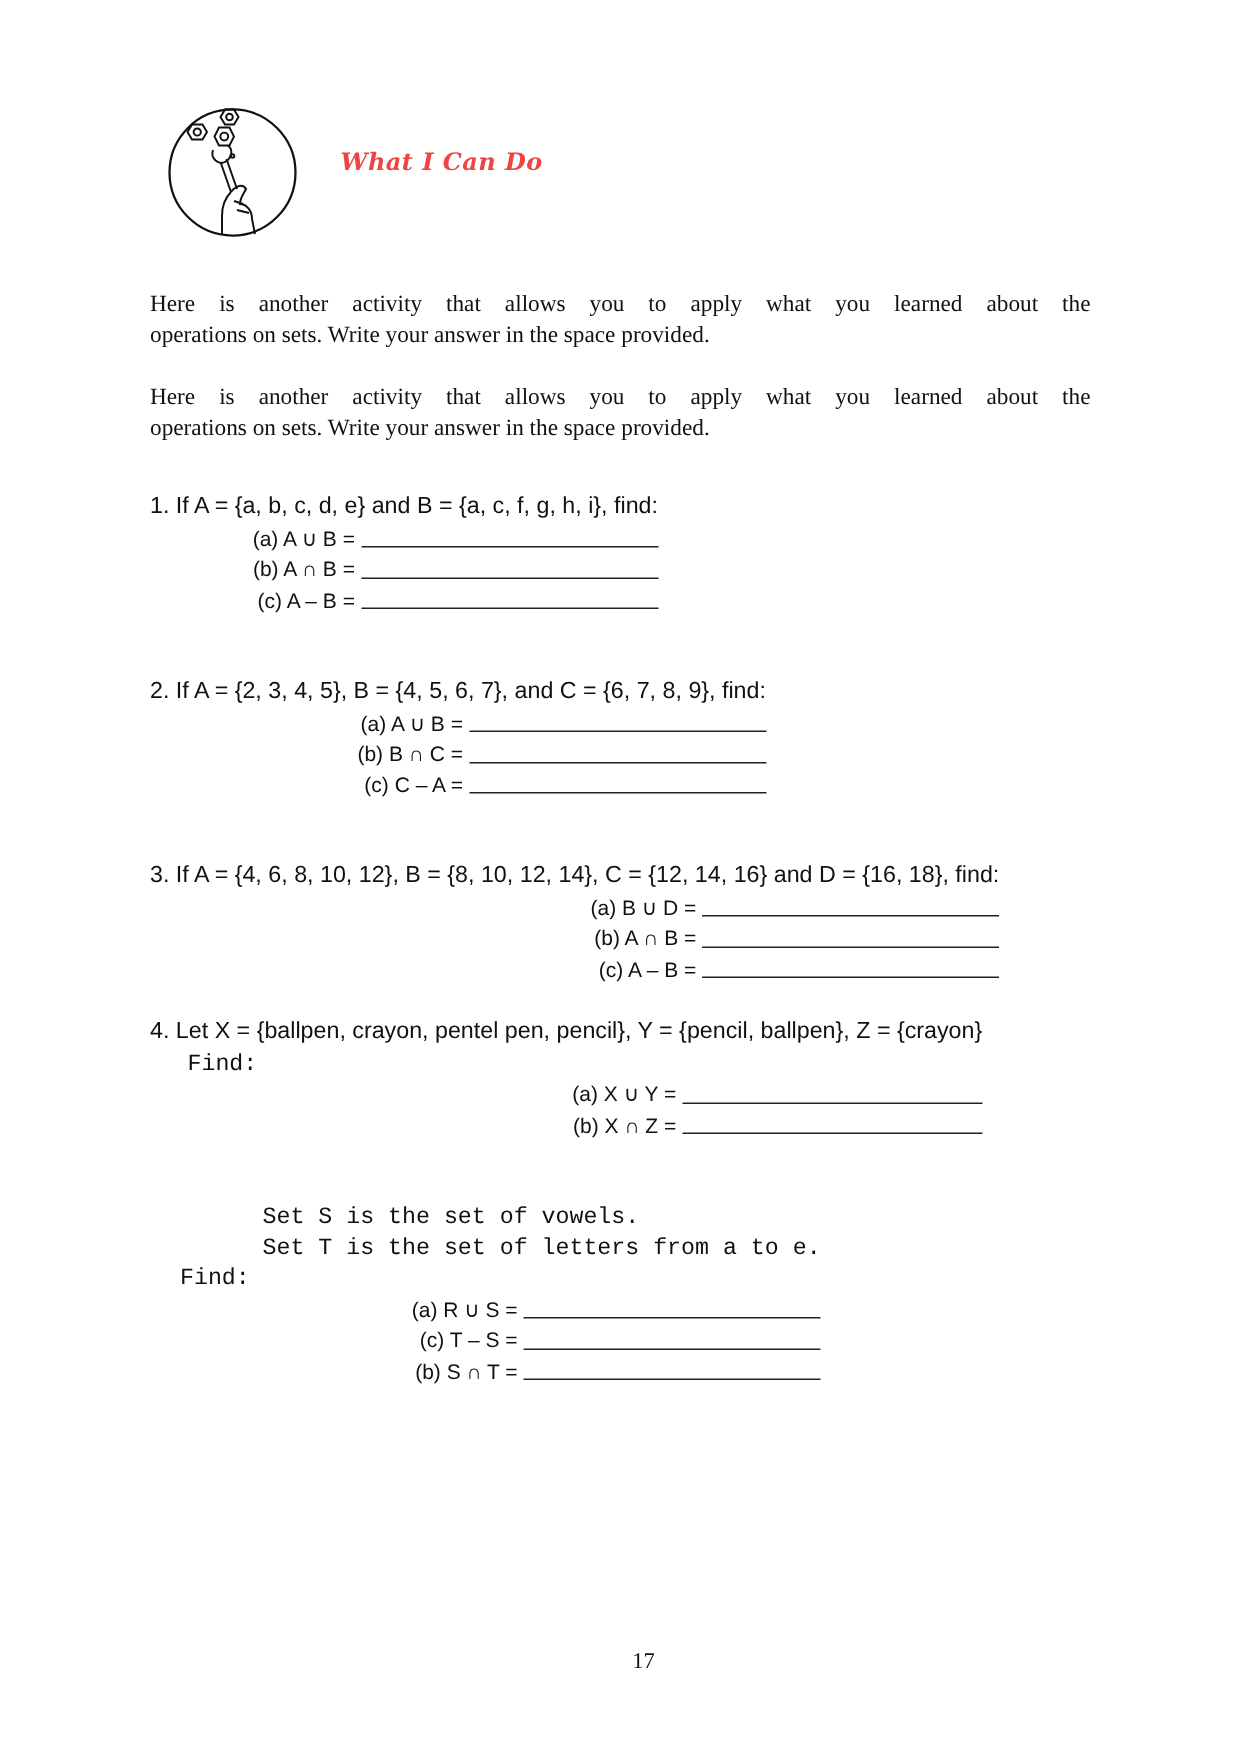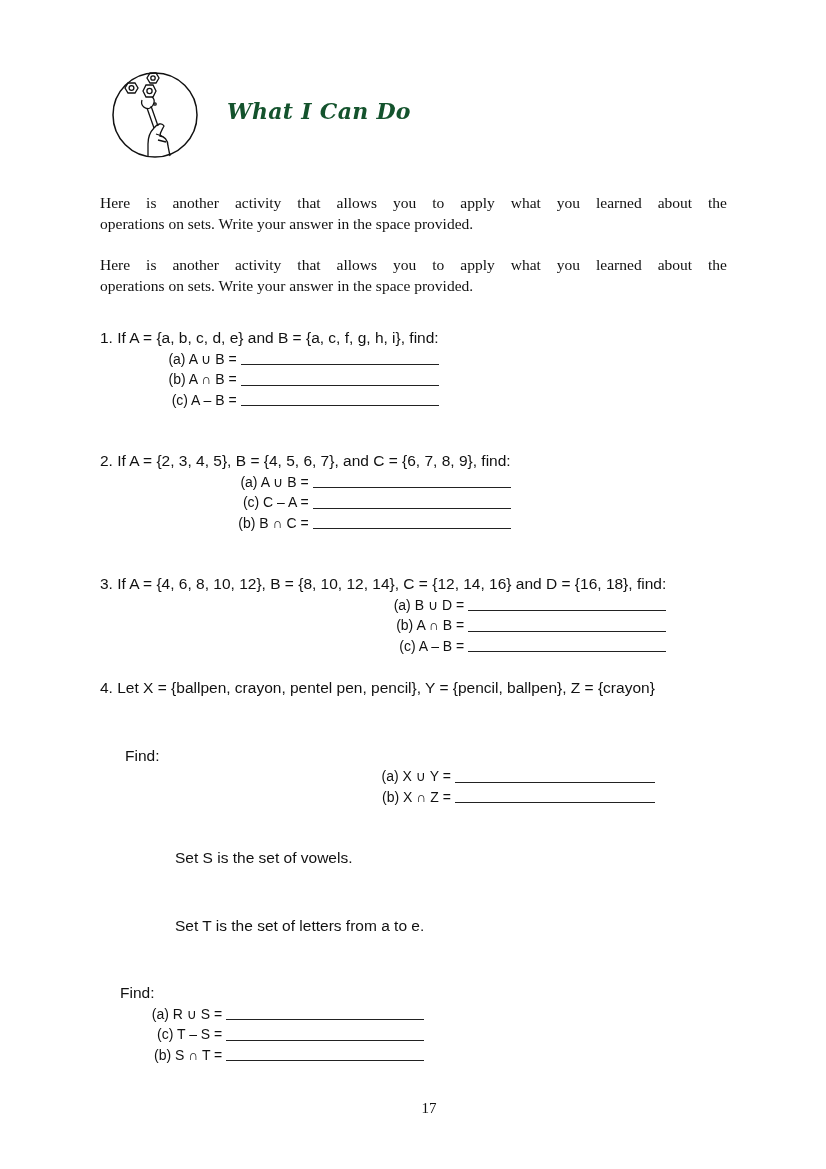--- a/index.html
+++ b/index.html
@@ -1,27 +1,27 @@
 <!DOCTYPE html>
 <html><head>
 <meta charset="utf-8">
 <style>
   html, body { margin:0; padding:0; background:#ffffff; }
   body { width:826px; height:1169px; position:relative; overflow:hidden; color:#111; }
 
   .header { position:absolute; left:110px; top:70px; width:400px; height:95px; }
   .icon-circle { position:absolute; left:0; top:0; width:90px; height:90px; }
-  .title { position:absolute; left:117px; top:28px; font-family:"DejaVu Serif", serif; font-weight:bold; font-style:italic; font-size:22px; letter-spacing:0.3px; color:#14532d; white-space:nowrap; }
+  .title { position:absolute; left:117px; top:28px; font-family:"DejaVu Serif", serif; font-weight:bold; font-style:italic; font-size:16px; letter-spacing:0.3px; color:#ef4444; white-space:nowrap; }
 
   .para { position:absolute; left:100px; width:627px; font-family:"Liberation Serif", "DejaVu Serif", serif; font-size:15.5px; line-height:20.5px; text-align:justify; text-align-last:left; }
   .para .l1 { display:block; text-align:justify; text-align-last:justify; }
 
   .q { position:absolute; left:100px; font-size:15.5px; line-height:20.5px; }
   .q .stem { font-family:Liberation Sans, sans-serif; white-space:nowrap; }
-  .q .sub { font-family:Liberation Sans, sans-serif; white-space:nowrap; padding-left:20px;margin-top:47px; }
+  .q .sub { font-family:Liberation Mono, monospace; white-space:nowrap; padding-left:20px; }
   .q .item { display:flex; align-items:flex-end; padding-left:20px; font-family:"Liberation Sans", "DejaVu Sans", sans-serif; font-size:14px; line-height:20.5px; white-space:nowrap;justify-content:flex-end; }
   .blank { display:inline-block; border-bottom:1px solid #222; height:14px; margin-left:4px; margin-bottom:4px; }
   .indent2 { padding-left:75px !important; }
 
   .page-num { position:absolute; left:0; width:826px; top:1100px; text-align:center; font-family:"Liberation Serif", serif; font-size:15px;margin-left:16px; }
 </style>
 </head>
 <body>
 
 <div class="header">
@@ -75,25 +75,25 @@
     </div>
 </div>
 
 <div class="q" style="top:451px;">
   <div class="stem">2.  If A = {2, 3, 4, 5}, B = {4, 5, 6, 7}, and C = {6, 7, 8, 9}, find:</div>
   <div class="item">
       <span>(a) A ∪ B =</span>
       <span class="blank" style="width:198px;"></span>
     </div>
   <div class="item">
-      <span>(c) C – A =</span>
+      <span>(b) B ∩ C =</span>
       <span class="blank" style="width:198px;"></span>
     </div>
   <div class="item">
-      <span>(b) B ∩ C =</span>
+      <span>(c) C – A =</span>
       <span class="blank" style="width:198px;"></span>
     </div>
 </div>
 
 <div class="q" style="top:574px;">
   <div class="stem">3.  If A = {4, 6, 8, 10, 12}, B = {8, 10, 12, 14}, C = {12, 14, 16} and D = {16, 18}, find:</div>
   <div class="item">
       <span>(a) B ∪ D =</span>
       <span class="blank" style="width:198px;"></span>
     </div>

